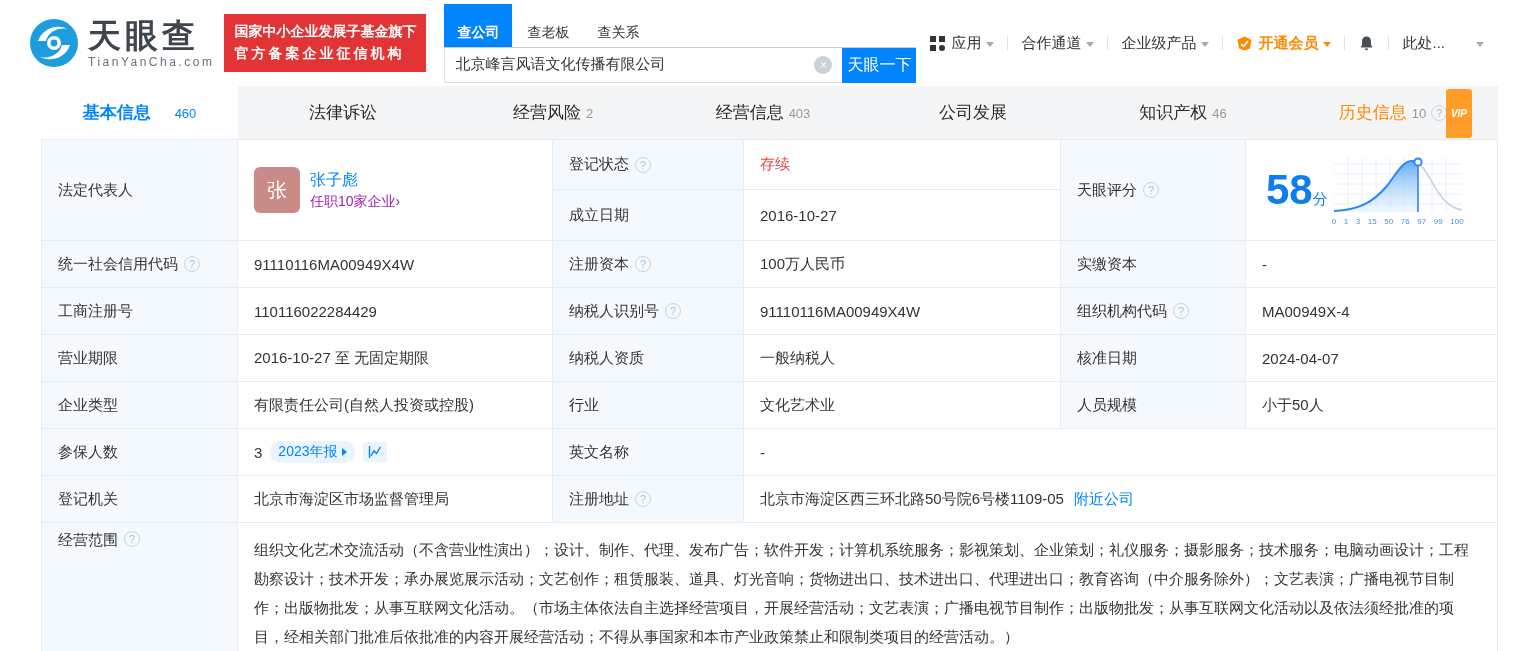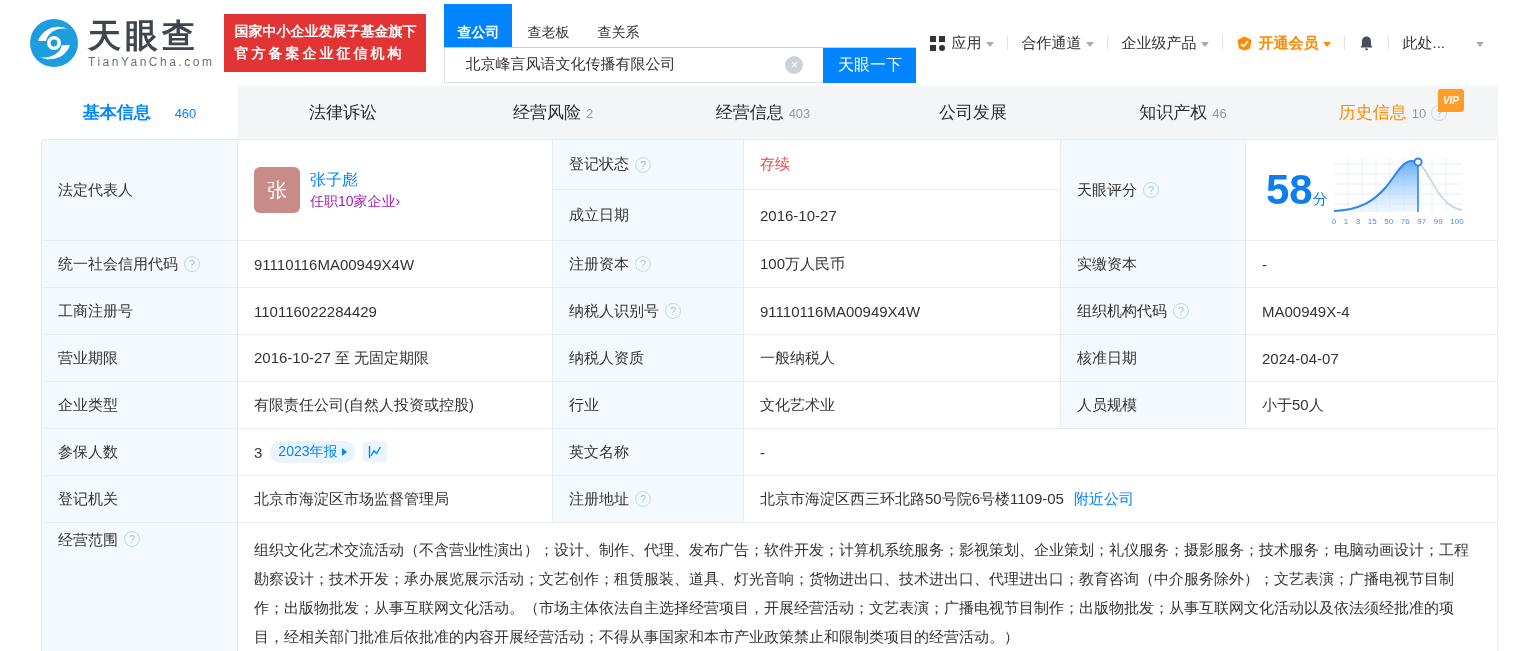--- a/index.html
+++ b/index.html
@@ -14,47 +14,47 @@
   .brand-domain { font-size:12px; color:#6b7078; letter-spacing:2.5px; margin-top:4px; }
   .gov-badge { margin-left:10px; background:#e23434; color:#fff; padding:7px 10px;
                font-size:14px; font-weight:bold; line-height:1.55; white-space:nowrap; }
   .gov-badge .l2 { letter-spacing:3px; }
 
   .search-wrap { margin-left:18px; width:528px; }
   .search-tabs { display:flex; align-items:flex-end; gap:2px; border-bottom:1px solid #c9ced4; }
   .search-tab { font-size:14px; padding:20px 13px 5px; cursor:pointer; color:#333; }
   .search-tab.active { background:#0084ff; color:#fff; font-weight:bold; }
   .search-bar { display:flex; height:35px; }
-  .search-input-box { flex:1; display:flex; align-items:center; border:1px solid #dfe3e8; border-top:none; border-right:none; padding:0 20px; }
+  .search-input-box { flex:1; display:flex; align-items:center; border:1px solid #dfe3e8; border-top:none; border-right:none; padding:0 10px; }
   .search-input { flex:1; border:none; outline:none; font-size:15px; color:#333; font-family:inherit; }
   .clear-btn { width:18px; height:18px; border-radius:50%; background:#ccd2d9; color:#fff;
                font-size:12px; display:flex; align-items:center; justify-content:center; cursor:pointer; }
-  .search-btn { width:93px; background:#0084ff; color:#fff; border:none; font-size:16px; cursor:pointer; font-family:inherit; }
+  .search-btn { width:74px; background:#0084ff; color:#fff; border:none; font-size:16px; cursor:pointer; font-family:inherit; }
 
   .top-nav { margin-left:auto; display:flex; align-items:center; font-size:15px; white-space:nowrap; }
   .nav-item { display:flex; align-items:center; gap:5px; cursor:pointer; padding:0 13px; }
   .nav-sep { width:1px; height:14px; background:#e2e2e2; }
   .caret { width:0; height:0; border-left:4px solid transparent; border-right:4px solid transparent;
            border-top:5px solid #aaa; margin-top:2px; }
   .nav-vip { color:#ff8a00; font-weight:bold; }
   .nav-vip .caret { border-top-color:#ff8a00; }
   .icon16 { width:17px; height:17px; display:inline-block; }
 
   
   .tabbar { width:1457px; margin:0 auto; height:53px; background:#f4f5f6;
             display:grid; grid-template-columns:197px repeat(6,1fr); }
   .tab { display:flex; align-items:center; justify-content:center; gap:5px; cursor:pointer; position:relative; }
   .tab-label { font-size:17px; color:#2b2b2b; }
   .tab-count { font-size:13px; color:#999; margin-top:2px; }
   .tab.active { background:#fff;gap:24px; }
   .tab.active .tab-label { color:#0084ff; font-weight:bold; }
   .tab.active .tab-count { color:#0084ff; }
   .tab.history .tab-label { color:#ff8a00; }
-  .vip-badge { position:absolute; top:3px; right:34px; background:#ff9d28; color:#fff;
-               font-size:10px; font-style:italic; font-weight:bold; padding:6px 5px; border-radius:3px 3px 3px 0; }
+  .vip-badge { position:absolute; top:3px; right:26px; background:#ff9d28; color:#fff;
+               font-size:10px; font-style:italic; font-weight:bold; padding:19px 5px; border-radius:3px 3px 3px 0; }
 
   
   .table { width:1457px; margin:0 auto; border:1px solid #e7edf3; border-top:1px solid #e7edf3; }
   .row { display:grid; grid-template-columns:196px 315px 191px 317px 185px 1fr; border-bottom:1px solid #e7edf3; }
   .row:last-child { border-bottom:none; }
   .cell { display:flex; align-items:center; padding:8px 10px 8px 16px; font-size:15px;
           border-right:1px solid #e7edf3; min-height:46px; }
   .cell.no-br { border-right:none; }
   .label { background:#f3f9fd; color:#333; gap:6px; }
   .help { width:16px; height:16px; border:1px solid #c2d8ea; border-radius:50%; color:#a4c4dd;

